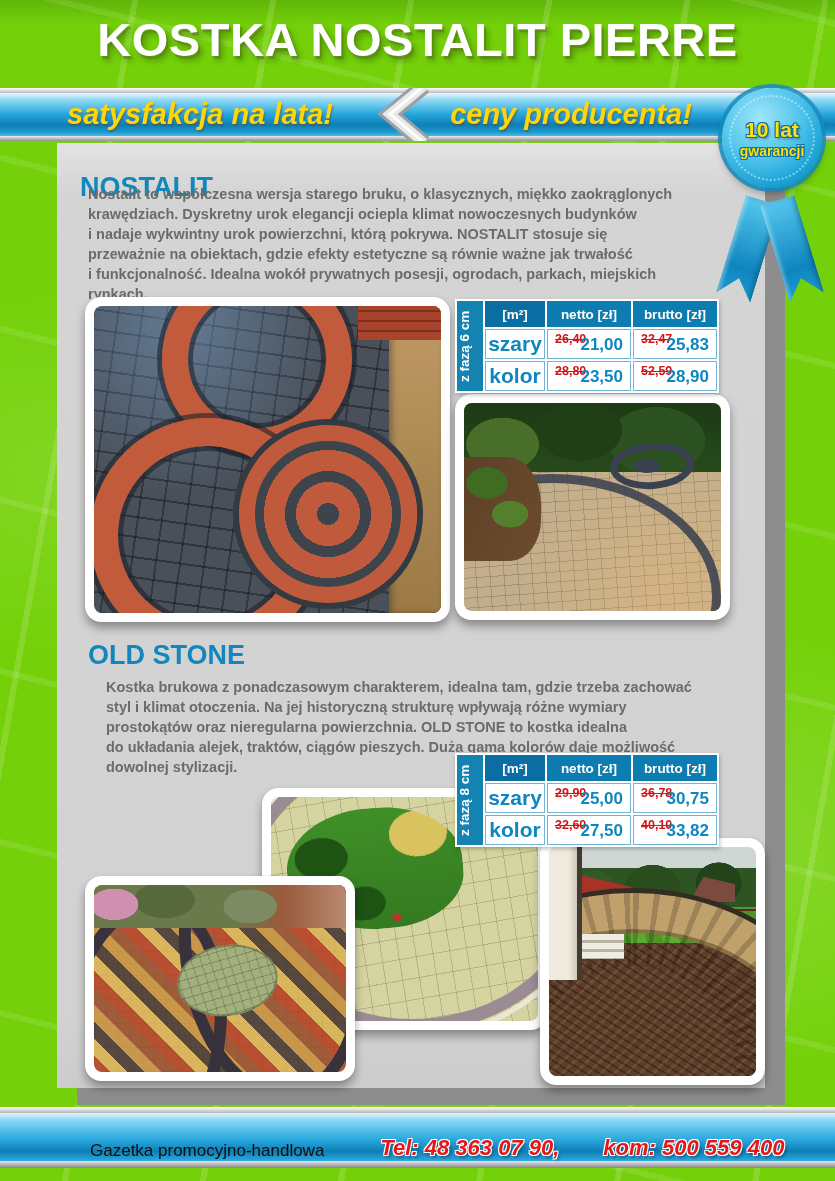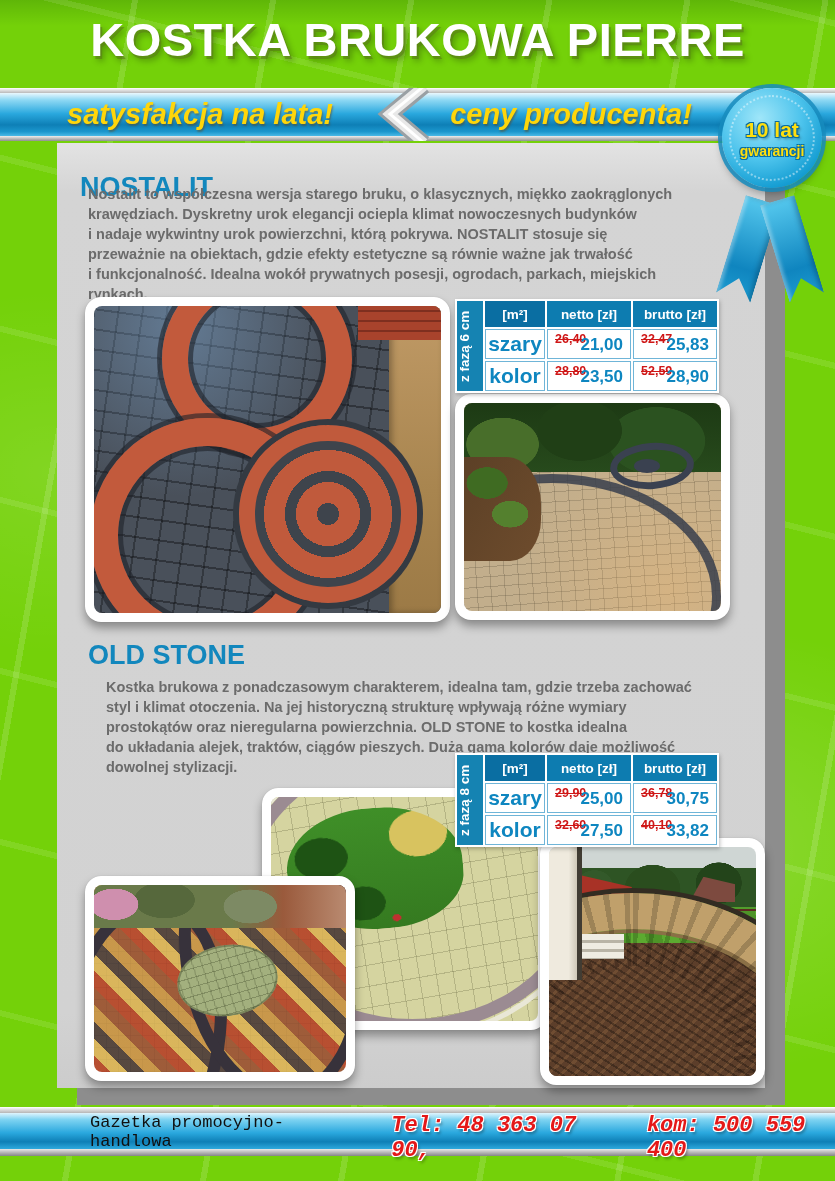--- a/index.html
+++ b/index.html
@@ -195,36 +195,36 @@
       -webkit-mask:radial-gradient(circle, transparent 0 calc(50% - 36px), #000 calc(50% - 36px));
               mask:radial-gradient(circle, transparent 0 calc(50% - 36px), #000 calc(50% - 36px)); }
   .ph5-house { position:absolute; left:0; top:0; width:16%; height:58%;
       background:linear-gradient(90deg,#efeade 70%, #cfc8b8); border-right:5px solid #413c33; }
   .ph5-stairs { position:absolute; left:16%; top:38%; width:20%; height:11%;
       background:repeating-linear-gradient(180deg,#efece2 0 6px,#b9b4a6 6px 9px); }
 
   
   .footer { position:absolute; left:0; top:1107px; width:835px; z-index:5; }
   .fb-top { height:6px; background:linear-gradient(#ffffff,#b5b5b5); }
-  .fb-blue { height:36px; display:flex; align-items:flex-start;
-      background:linear-gradient(180deg,#dff4fd 0%,#7fd4f2 18%,#2aa8de 55%,#0e7fb6 80%,#2ea9dd 100%);font-family:Liberation Mono, monospace; }
+  .fb-blue { height:48px; display:flex; align-items:flex-end;
+      background:linear-gradient(180deg,#dff4fd 0%,#7fd4f2 18%,#2aa8de 55%,#0e7fb6 80%,#2ea9dd 100%); }
   .fb-bot { height:7px; background:linear-gradient(#e8e8e8,#868686); }
   .fb-label { margin-left:90px; color:#101010; font-size:17px; }
   .fb-phone { font-weight:bold; font-size:22px; font-style:italic; color:#e41818;
       text-shadow:-1px -1px 0 #fff, 1px -1px 0 #fff, -1px 1px 0 #fff, 1px 1px 0 #fff,
                   2px 3px 3px rgba(0,0,0,.35); }
   .fb-tel { margin-left:56px; }
   .fb-kom { margin-left:44px; }
 </style>
 </head>
 <body>
 
 <div class="page">
 
-  <div class="title">KOSTKA BRUKOWA PIERRE</div>
+  <div class="title">KOSTKA NOSTALIT PIERRE</div>
 
   <div class="ribbon">
     <div class="rib-top"></div>
     <div class="rib-blue">
       <div class="rib-text rt-left">satysfakcja na lata!</div>
       <svg class="rib-chevron" width="64" height="53" viewBox="0 0 64 53">
         <polyline points="52,-2 18,26 52,55" fill="none" stroke="#9aa0a4" stroke-width="16"></polyline>
         <polyline points="52,-2 18,26 52,55" fill="none" stroke="#e8e8e8" stroke-width="10"></polyline>
         <polyline points="52,-2 18,26 52,55" fill="none" stroke="#ffffff" stroke-width="3"></polyline>
       </svg>

